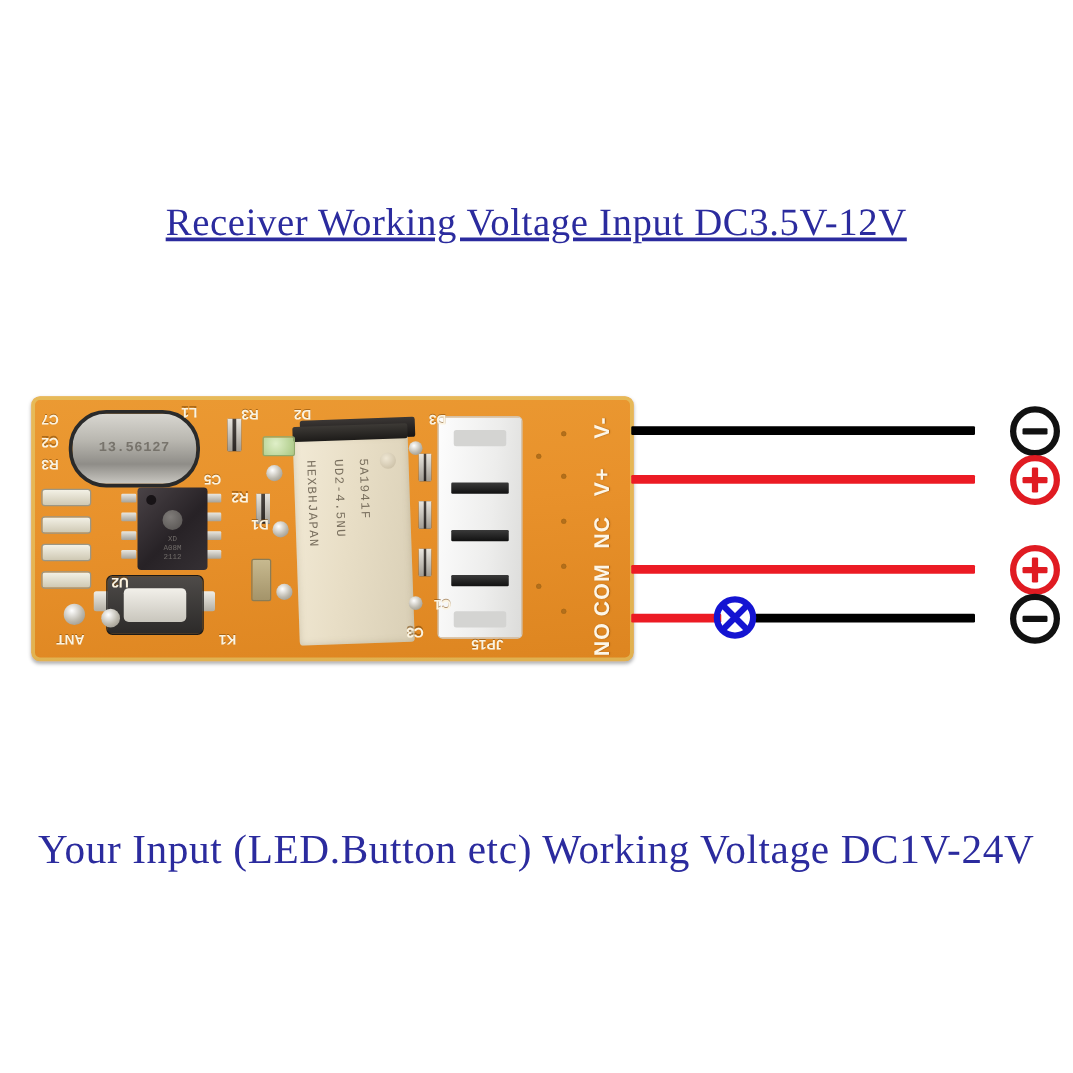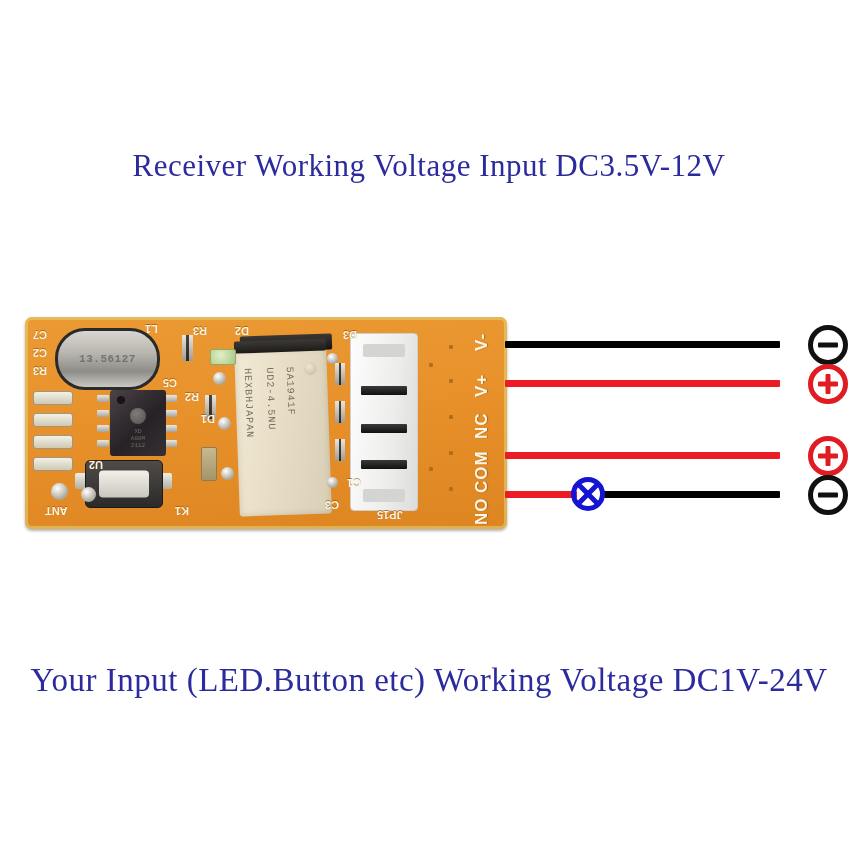--- a/index.html
+++ b/index.html
@@ -15,23 +15,24 @@
   
   .caption{
     position:absolute;
     color:#2b2b9e;
     font-family:"Liberation Serif", serif;
     font-weight:400;
     white-space:nowrap;
     letter-spacing:.5px;
   }
   #caption-top{
-    left:0;top:148px;width:858px;
+    left:0;top:160px;width:858px;
     text-align:center;
     font-size:31px;
+    text-decoration:underline;
   }
   #caption-bottom{
     left:0;top:662px;width:858px;
     text-align:center;
     font-size:33px;
   }
 
   
   .wire{position:absolute;}
   .wire-seg{position:absolute;height:7px;border-radius:1px;}

